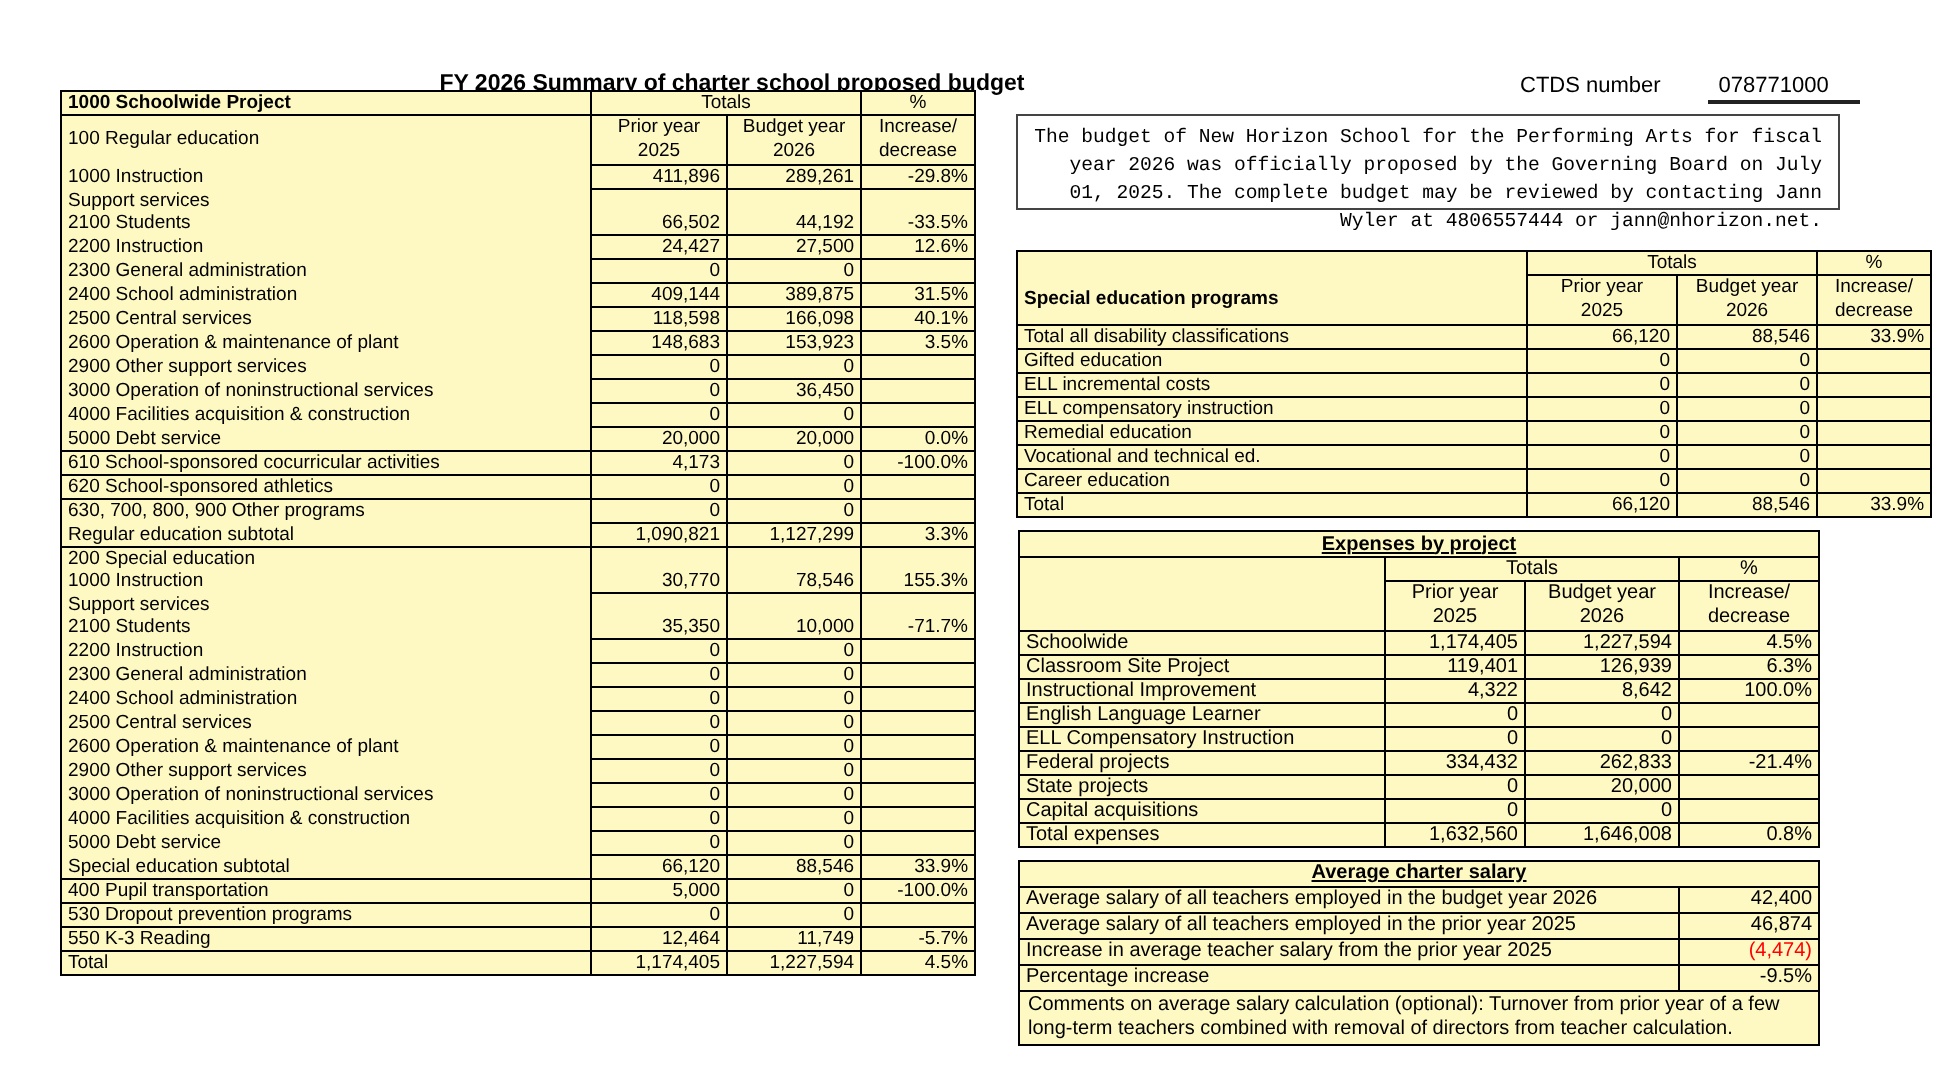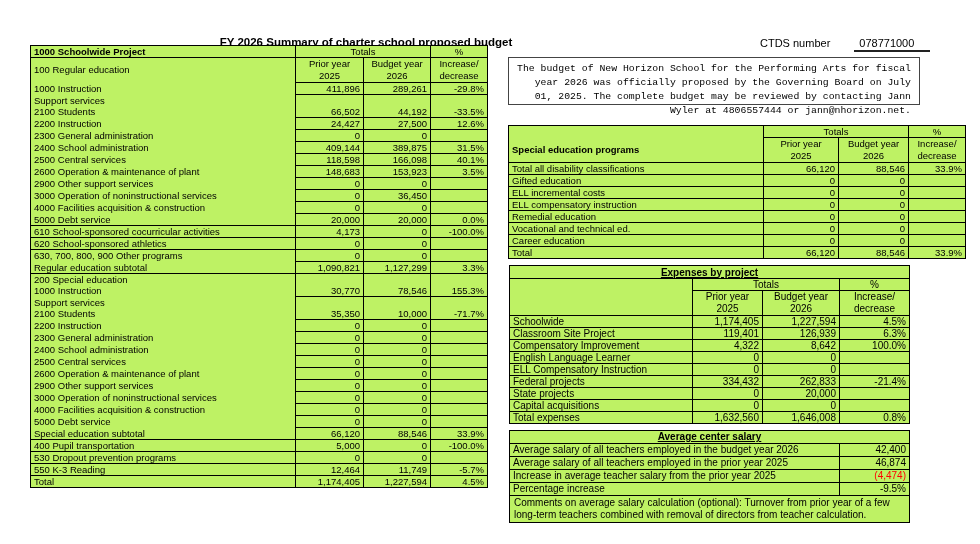--- a/index.html
+++ b/index.html
@@ -13,21 +13,21 @@
     position:absolute; top:36px; left:0; width:732px;
     text-align:center; font-weight:bold; font-size:11.5px;
   }
   .ctds { position:absolute; top:37px; left:760px; font-size:11px; white-space:nowrap; }
   .ctds-value { display:inline-block; margin-left:24px; padding:0 16px 1px 5px; border-bottom:2px solid #222; }
   .notice {
     position:absolute; left:508px; top:57px; width:412px; height:48px;
     border:1.5px solid #444; box-sizing:border-box;
     text-align:right; font-size:9.8px; line-height:14px; padding:4px 8px 0 8px;font-family:Liberation Mono, monospace;
   }
-  table.t { position:absolute; border-collapse:collapse; table-layout:fixed; border:1.5px solid #000; background:#bef264; }
+  table.t { position:absolute; border-collapse:collapse; table-layout:fixed; border:1.5px solid #000; background:#fef9c3; }
   .t td {
     height:11px; line-height:11px; font-size:9.5px; padding:0 3px;
     white-space:nowrap; overflow:hidden; vertical-align:middle;
   }
   .bl { border-left:1px solid #000; }
   .bb { border-bottom:1px solid #000; }
   tr.sep td { border-top:1px solid #000; }
   .num { text-align:right; }
   .hc  { text-align:center; padding:0 1px; }
   .bold{ font-weight:bold; }
@@ -421,21 +421,21 @@
         <td class="num bl bb">1,227,594</td>
         <td class="num bl bb">4.5%</td>
       </tr>
       <tr>
         <td class="lbl bb ind0">Classroom Site Project</td>
         <td class="num bl bb">119,401</td>
         <td class="num bl bb">126,939</td>
         <td class="num bl bb">6.3%</td>
       </tr>
       <tr>
-        <td class="lbl bb ind0">Compensatory Improvement</td>
+        <td class="lbl bb ind0">Instructional Improvement</td>
         <td class="num bl bb">4,322</td>
         <td class="num bl bb">8,642</td>
         <td class="num bl bb">100.0%</td>
       </tr>
       <tr>
         <td class="lbl bb ind0">English Language Learner</td>
         <td class="num bl bb">0</td>
         <td class="num bl bb">0</td>
         <td class="num bl bb"></td>
       </tr>
@@ -472,21 +472,21 @@
     </tbody>
 </table>
 
 <table class="t" id="salary-table">
   <colgroup>
       <col style="width:330px">
       <col style="width:70px">
     </colgroup>
   <thead>
     <tr>
-      <td class="hc bb ttl" colspan="2"><span class="bold u">Average center salary</span></td>
+      <td class="hc bb ttl" colspan="2"><span class="bold u">Average charter salary</span></td>
     </tr>
   </thead>
   <tbody id="salary-body">
       <tr>
         <td class="lbl bb ind0">Average salary of all teachers employed in the budget year 2026</td>
         <td class="num bl bb">42,400</td>
       </tr>
       <tr>
         <td class="lbl bb ind0">Average salary of all teachers employed in the prior year 2025</td>
         <td class="num bl bb">46,874</td>

